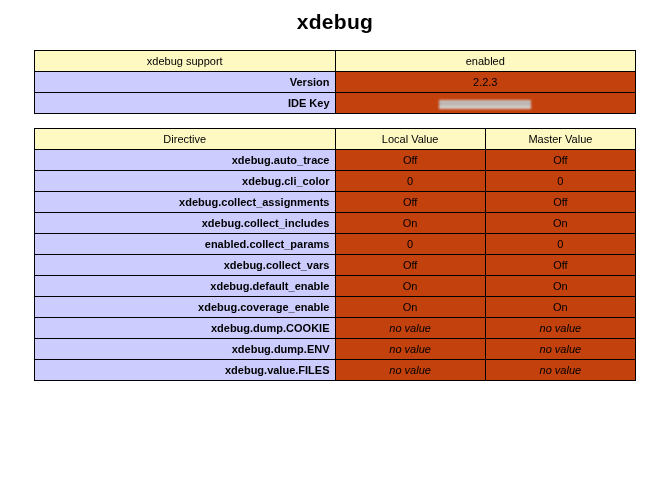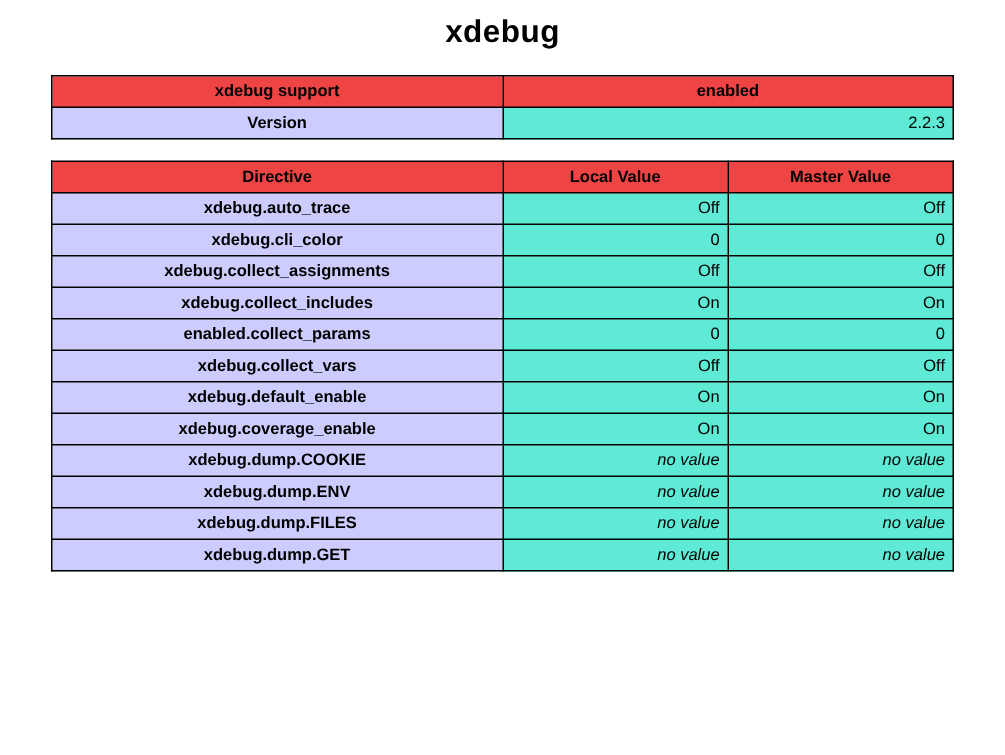--- a/index.html
+++ b/index.html
@@ -35,33 +35,33 @@
     table-layout: fixed;
   }
   table.info td, table.info th {
     border: 1px solid #000000;
     padding: 3px 5px;
     font-size: 11px;
     vertical-align: top;
     line-height: 14px;
   }
   th.head {
-    background: #ef4444;
-    font-weight: bold;
+    background: #fef9c3;
+    font-weight: normal;
     text-align: center;
   }
   td.e {
     background: #ccccff;
     font-weight: bold;
-    text-align: center;
+    text-align: right;
     white-space: nowrap;
   }
   td.v {
-    background: #5eead4;
-    text-align: right;
+    background: #c2410c;
+    text-align: center;
     word-break: break-all;
   }
   .novalue {
     font-style: italic;
   }
   .blurred {
     display: inline-block;
     width: 92px;
     height: 9px;
     background: linear-gradient(to bottom, #d8d8d8 0%, #b4b4b4 35%, #cfcfcf 70%, #dcdcdc 100%);
@@ -91,20 +91,24 @@
         <col class="c2">
       </colgroup>
     <tbody>
       <tr>
         <th class="head">xdebug support</th>
         <th class="head">enabled</th>
       </tr>
       <tr>
         <td class="e">Version</td>
         <td class="v">2.2.3</td>
+      </tr>
+      <tr>
+        <td class="e">IDE Key</td>
+        <td class="v"><span class="blurred"></span></td>
       </tr>
     </tbody>
   </table>
 
 
   <table class="info t-directive">
     <colgroup>
         <col class="c1">
         <col class="c2">
         <col class="c3">
@@ -161,26 +165,21 @@
           <td class="e">xdebug.dump.COOKIE</td>
           <td class="v novalue">no value</td>
           <td class="v novalue">no value</td>
         </tr>
         <tr>
           <td class="e">xdebug.dump.ENV</td>
           <td class="v novalue">no value</td>
           <td class="v novalue">no value</td>
         </tr>
         <tr>
-          <td class="e">xdebug.dump.FILES</td>
-          <td class="v novalue">no value</td>
-          <td class="v novalue">no value</td>
-        </tr>
-        <tr>
-          <td class="e">xdebug.dump.GET</td>
+          <td class="e">xdebug.value.FILES</td>
           <td class="v novalue">no value</td>
           <td class="v novalue">no value</td>
         </tr>
       </tbody>
 
   </table>
 
 </div>
 
 </body></html>

